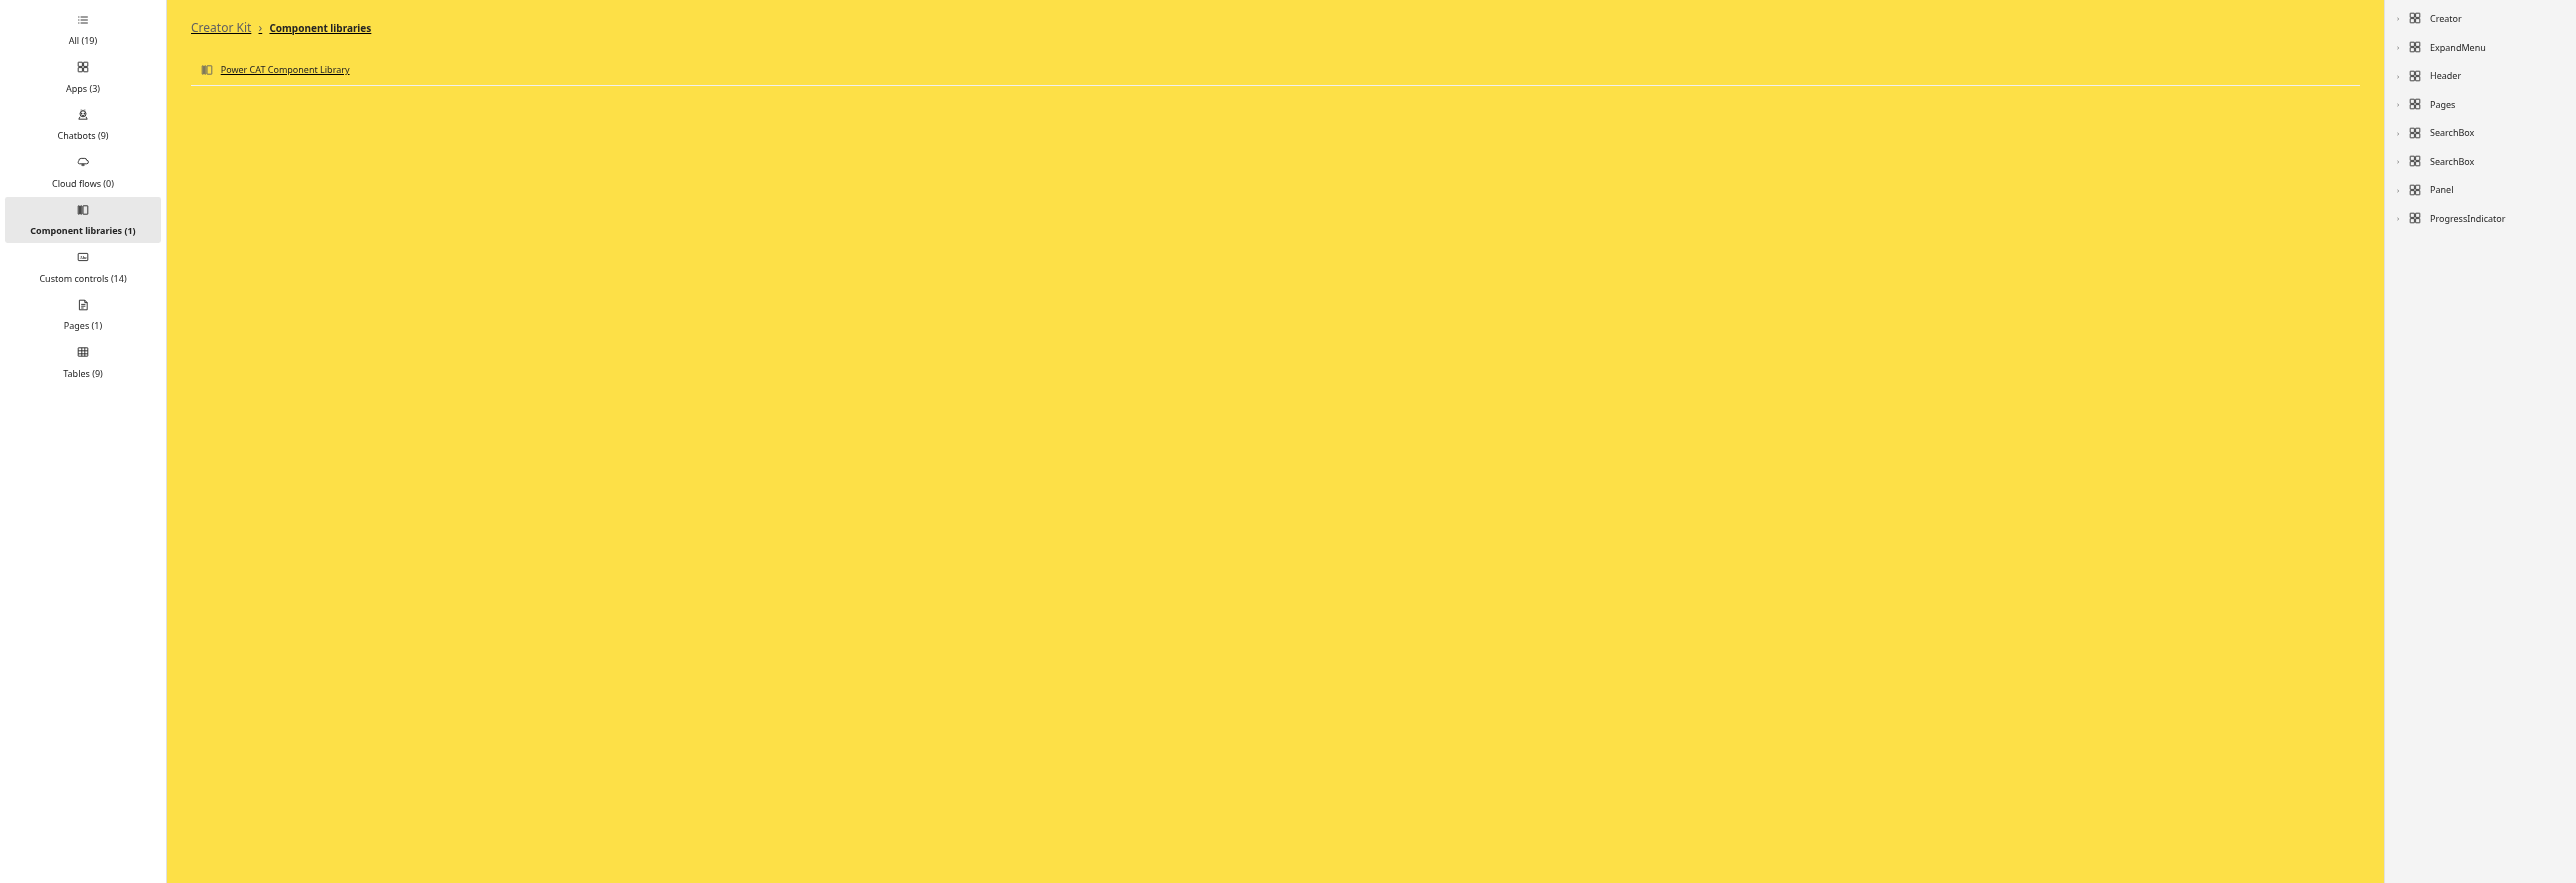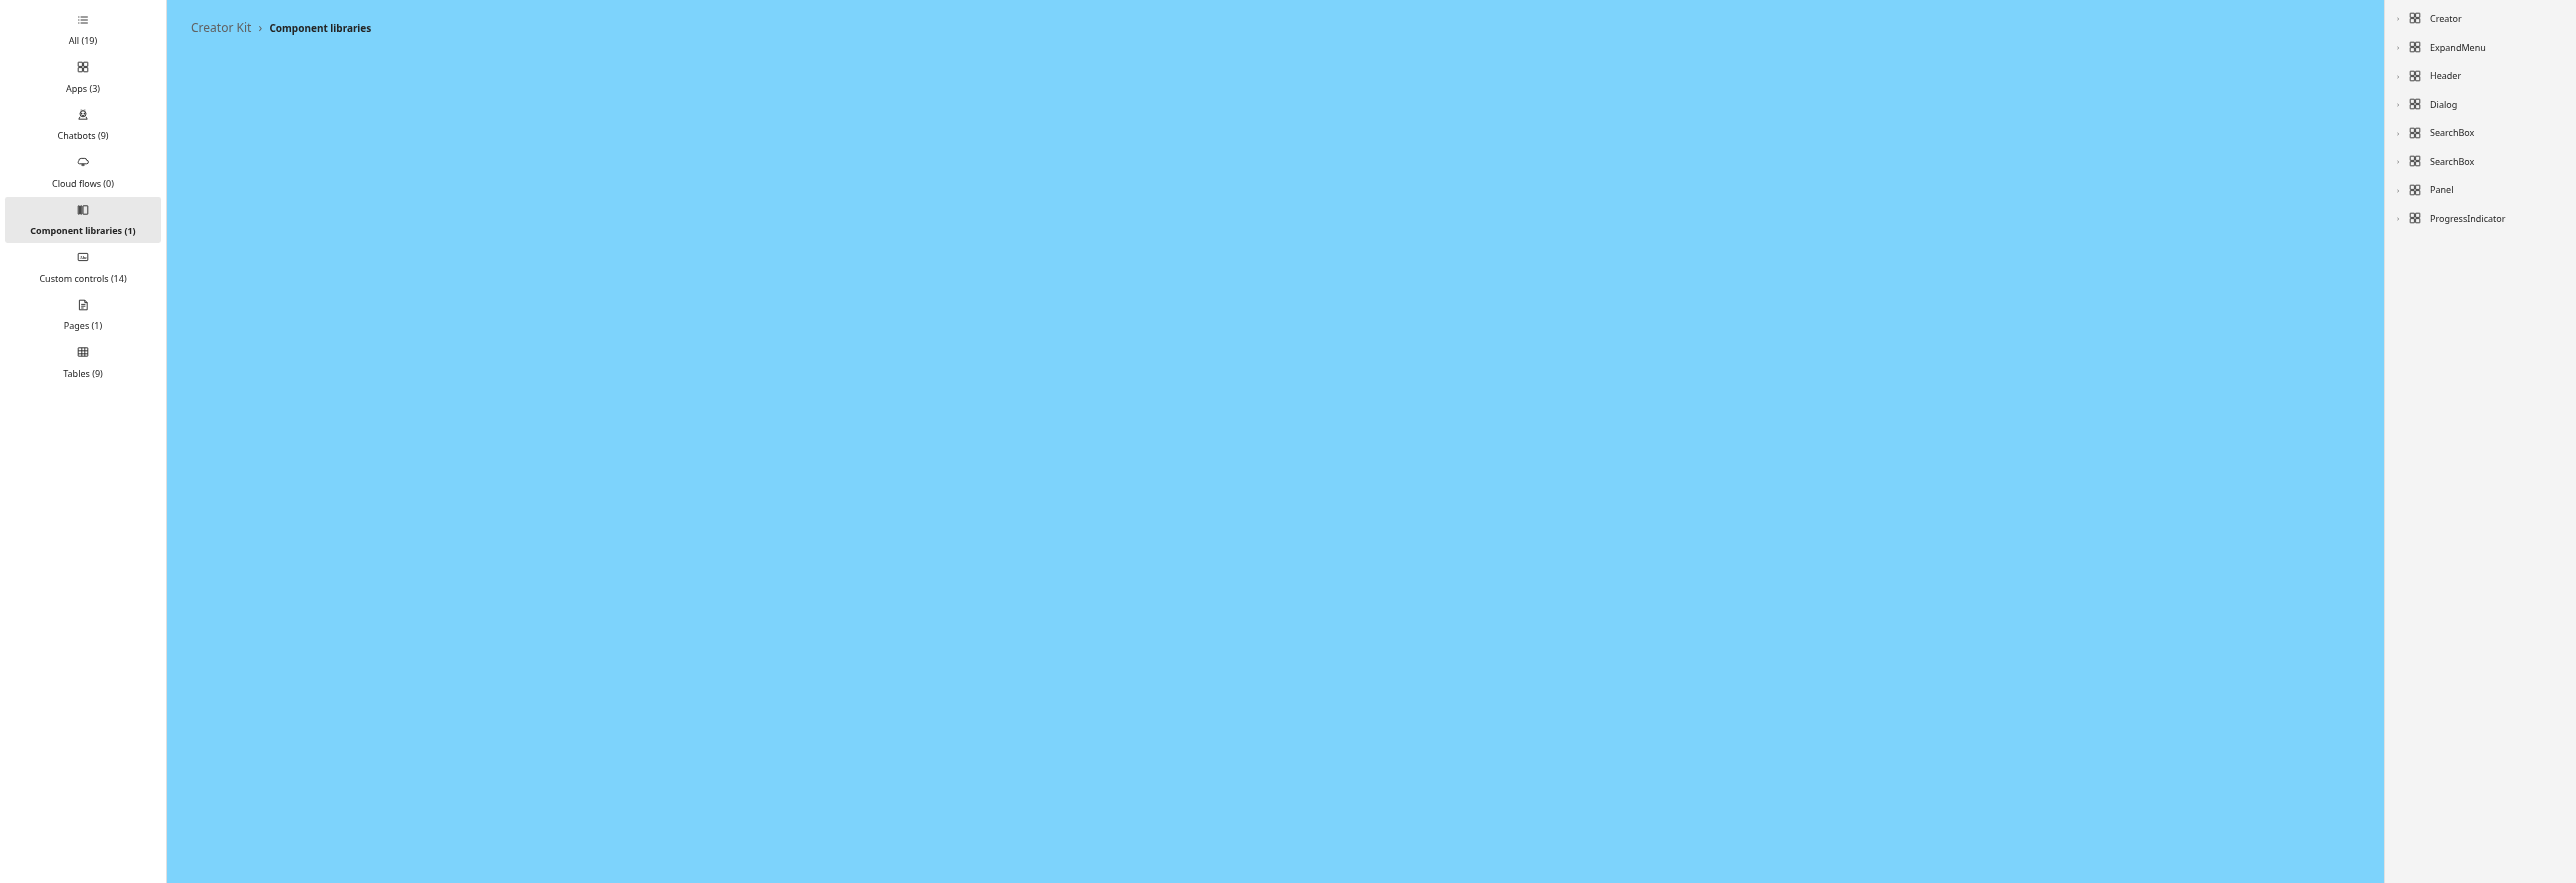--- a/index.html
+++ b/index.html
@@ -64,23 +64,24 @@
     }
 
     .sidebar-item .icon svg {
       width: 12px;
       height: 12px;
     }
 
     
     .main-content {
       flex: 1;
-      background: #7dd3fc;
+      background: #fde047;
       padding: 19px 24px;
       border-right: 0.6px solid #e0e0e0;
+      text-decoration: underline;
     }
 
     .breadcrumb {
       display: flex;
       align-items: center;
       gap: 7.2px;
       font-size: 12px;
       color: #616161;
       margin-bottom: 19px;
     }
@@ -300,20 +301,30 @@
 
     <div class="breadcrumb">
       <span style="cursor:pointer;">Creator Kit</span>
       <span class="separator">›</span>
       <span class="current">Component libraries</span>
     </div>
 
     <div class="content-table">
 
 
+      <div class="table-row">
+        <div class="row-icon">
+          <svg viewBox="0 0 20 20" fill="none" stroke="#616161" stroke-width="1.5" width="12" height="12">
+            <rect x="2" y="3" width="2" height="14" rx="0.5"></rect>
+            <rect x="6" y="3" width="2" height="14" rx="0.5"></rect>
+            <rect x="10" y="3" width="8" height="14" rx="0.5"></rect>
+          </svg>
+        </div>
+        <span>Power CAT Component Library</span>
+      </div>
 
     </div>
   </div>
 
   <div class="right-sidebar">
 
     <div class="right-sidebar-item">
       <span class="chevron">›</span>
       <span class="item-icon">
         <svg viewBox="0 0 20 20" fill="none" stroke="#242424" stroke-width="1.4" width="12" height="12">
@@ -355,21 +366,21 @@
     <div class="right-sidebar-item">
       <span class="chevron">›</span>
       <span class="item-icon">
         <svg viewBox="0 0 20 20" fill="none" stroke="#242424" stroke-width="1.4" width="12" height="12">
           <rect x="2" y="2" width="7" height="7" rx="0.5"></rect>
           <rect x="11" y="2" width="7" height="7" rx="0.5"></rect>
           <rect x="2" y="11" width="7" height="7" rx="0.5"></rect>
           <rect x="11" y="11" width="7" height="7" rx="0.5"></rect>
         </svg>
       </span>
-      <span>Dialog</span>
+      <span>Pages</span>
     </div>
 
     <div class="right-sidebar-item">
       <span class="chevron">›</span>
       <span class="item-icon">
         <svg viewBox="0 0 20 20" fill="none" stroke="#242424" stroke-width="1.4" width="12" height="12">
           <rect x="2" y="2" width="7" height="7" rx="0.5"></rect>
           <rect x="11" y="2" width="7" height="7" rx="0.5"></rect>
           <rect x="2" y="11" width="7" height="7" rx="0.5"></rect>
           <rect x="11" y="11" width="7" height="7" rx="0.5"></rect>

